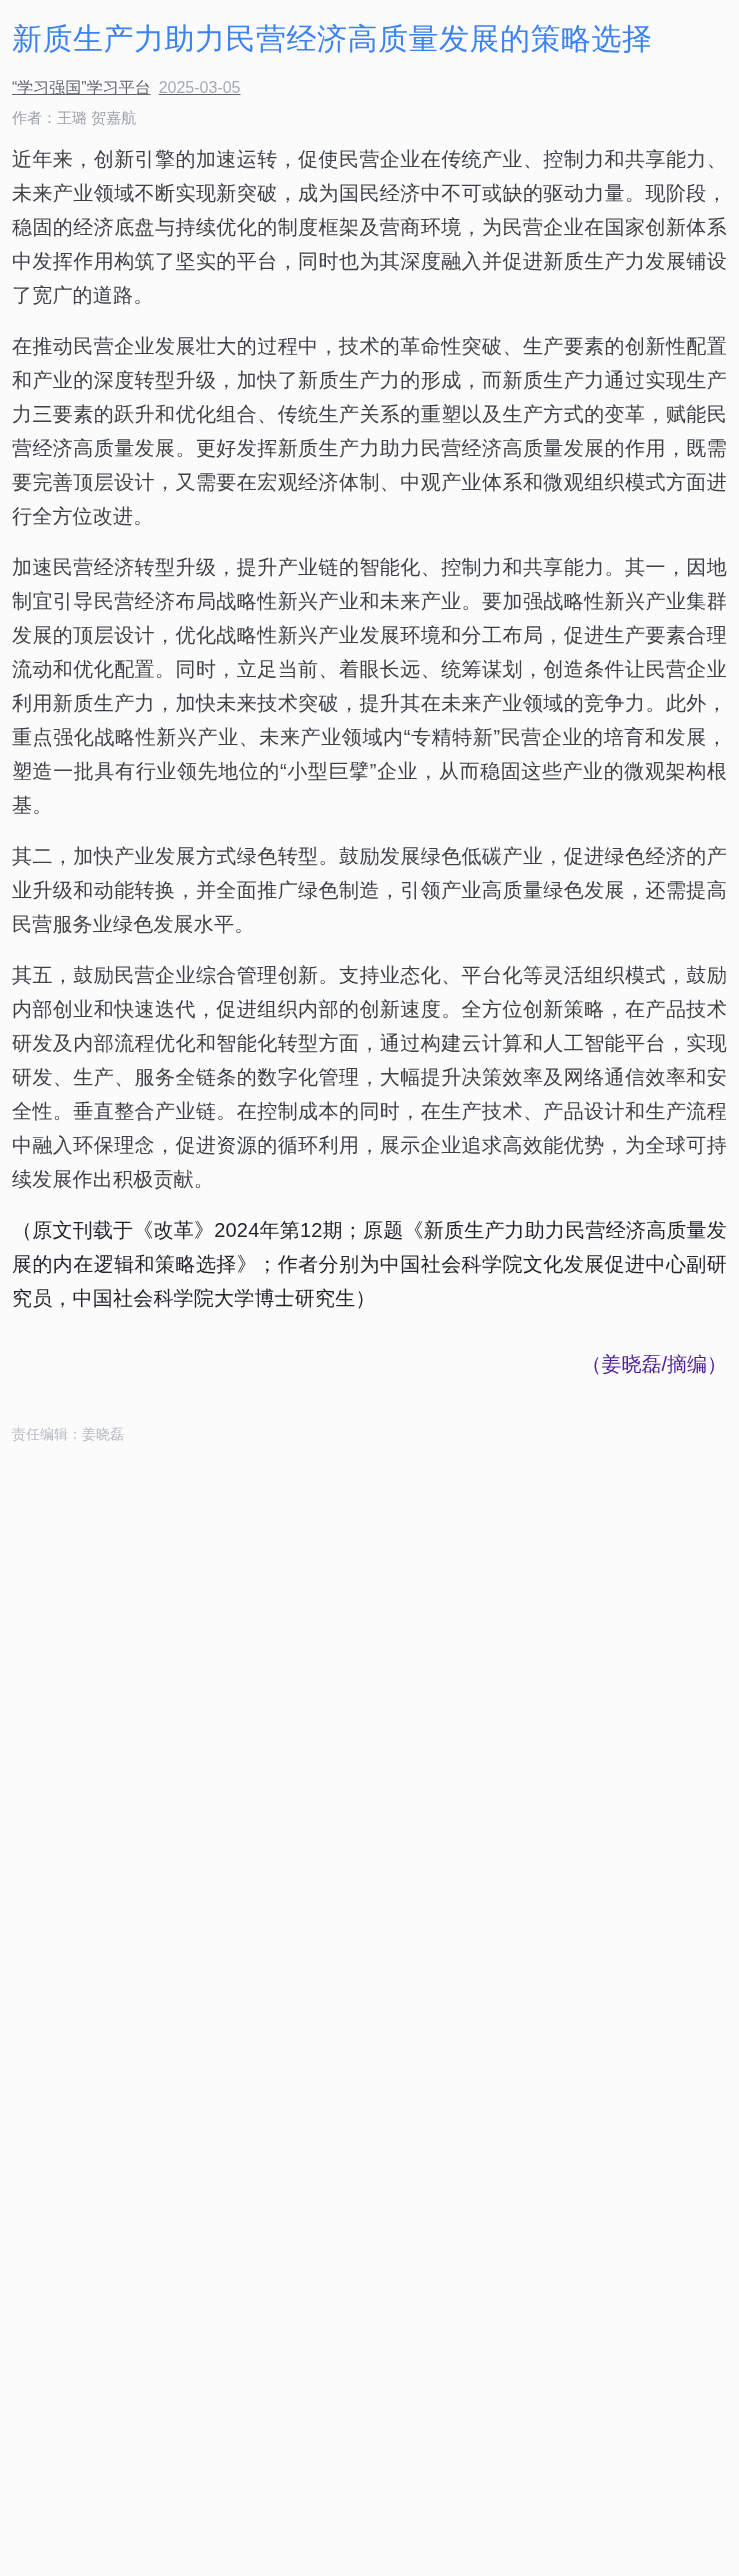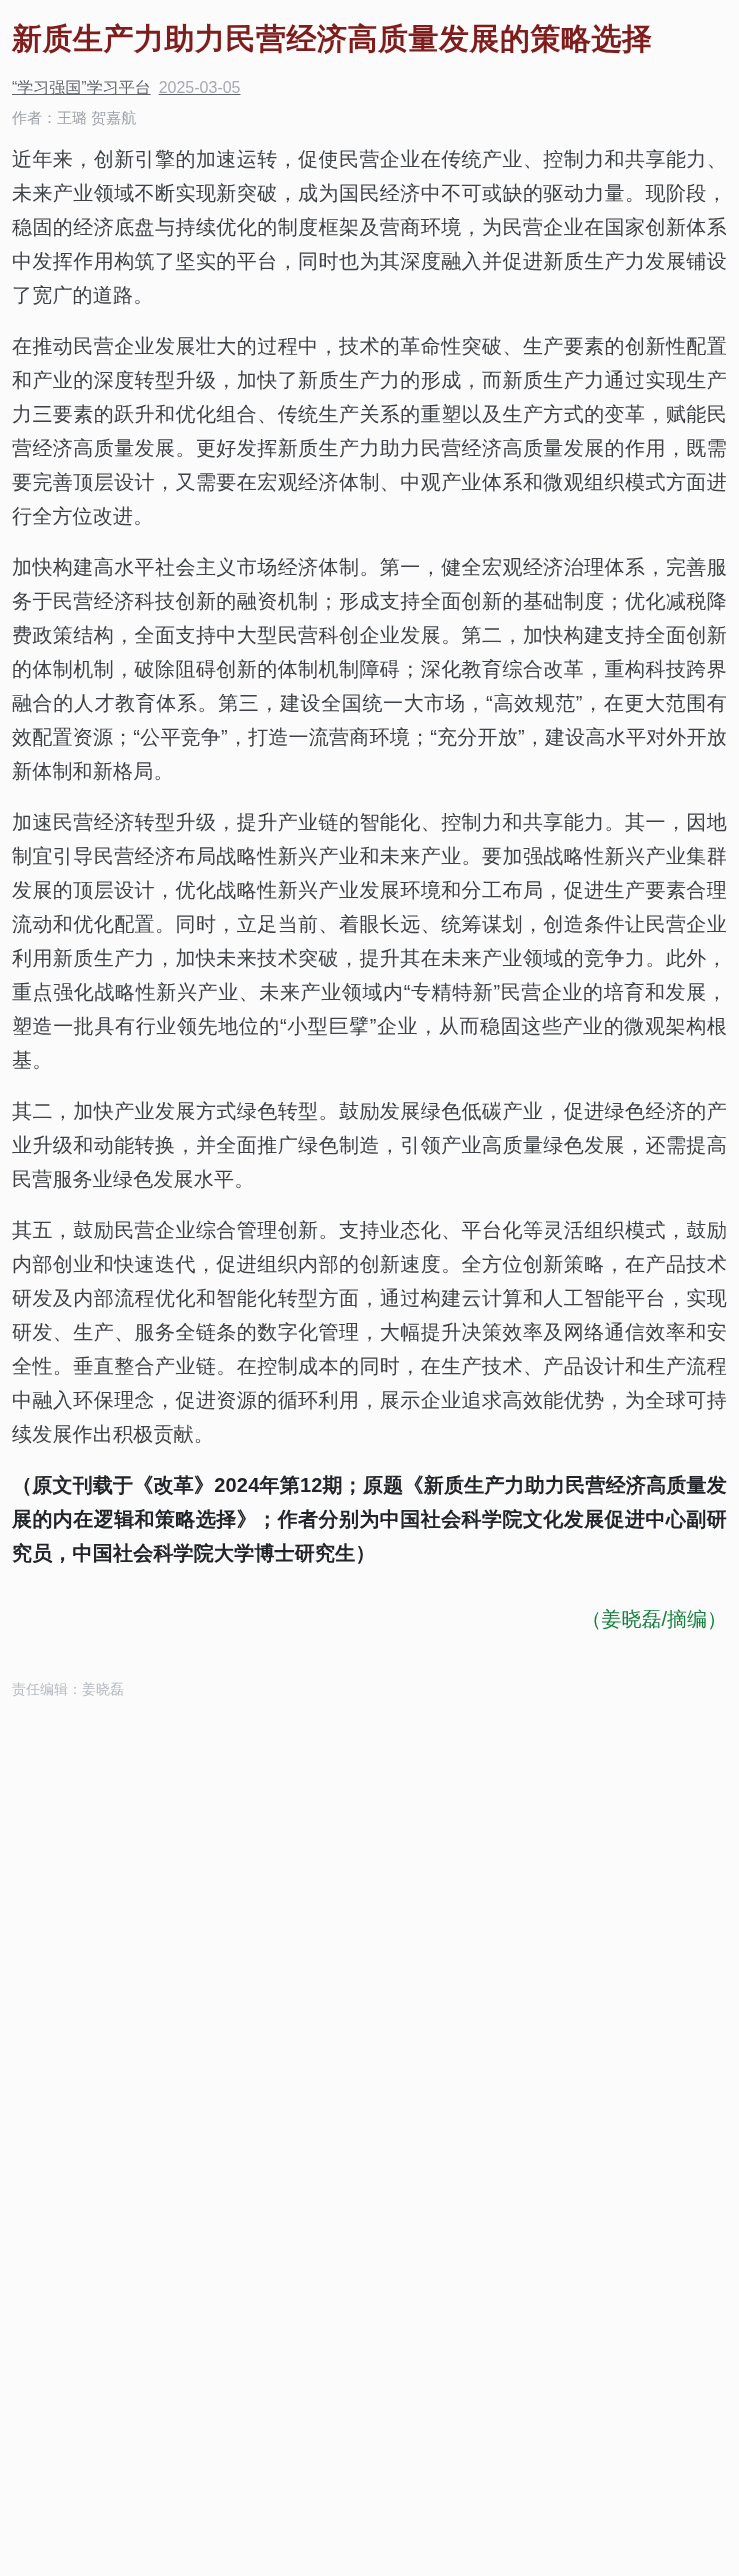--- a/index.html
+++ b/index.html
@@ -12,22 +12,22 @@
     width: 739px;
     margin: 0 auto;
     box-sizing: border-box;
     padding: 16px 12px 24px 12px;
     background: #fbfbfb;
   }
   h1.title {
     margin: 4px 0 22px 0;
     font-size: 30px;
     line-height: 1.25;
-    font-weight: 700;
-    color: #7f1d1d;
+    font-weight: 400;
+    color: #3b82f6;
     letter-spacing: 0.5px;
   }
   .meta {
     font-size: 16px;
     line-height: 1;
     margin-bottom: 14px;
     color: #60636a;
     text-decoration: underline;
   }
   .meta .date {
@@ -45,29 +45,29 @@
     line-height: 34px;
     color: #3e4145;
     margin: 17px 0;
     text-align: justify;
     letter-spacing: 0.2px;
   }
   .note {
     font-size: 20px;
     line-height: 34px;
     color: #222429;
-    font-weight: 700;
+    font-weight: 400;
     margin: 17px 0;
     text-align: justify;
     letter-spacing: 0.2px;
   }
   .compiler {
     font-size: 20px;
     line-height: 34px;
-    color: #15803d;
+    color: #4c1d95;
     margin: 32px 0 0 0;
     text-align: right;
   }
   .editor {
     margin-top: 46px;
     font-size: 14px;
     line-height: 1;
     color: #b6bac1;
   }
 </style>
@@ -81,21 +81,20 @@
     <span class="source">“学习强国”学习平台</span><span class="date">2025-03-05</span>
   </div>
 
   <div class="author">
     <span>作者：</span><span>王璐 贺嘉航</span>
   </div>
 
   <div id="article-body">
       <p class="body-para">近年来，创新引擎的加速运转，促使民营企业在传统产业、控制力和共享能力、未来产业领域不断实现新突破，成为国民经济中不可或缺的驱动力量。现阶段，稳固的经济底盘与持续优化的制度框架及营商环境，为民营企业在国家创新体系中发挥作用构筑了坚实的平台，同时也为其深度融入并促进新质生产力发展铺设了宽广的道路。</p>
       <p class="body-para">在推动民营企业发展壮大的过程中，技术的革命性突破、生产要素的创新性配置和产业的深度转型升级，加快了新质生产力的形成，而新质生产力通过实现生产力三要素的跃升和优化组合、传统生产关系的重塑以及生产方式的变革，赋能民营经济高质量发展。更好发挥新质生产力助力民营经济高质量发展的作用，既需要完善顶层设计，又需要在宏观经济体制、中观产业体系和微观组织模式方面进行全方位改进。</p>
-      <p class="body-para">加快构建高水平社会主义市场经济体制。第一，健全宏观经济治理体系，完善服务于民营经济科技创新的融资机制；形成支持全面创新的基础制度；优化减税降费政策结构，全面支持中大型民营科创企业发展。第二，加快构建支持全面创新的体制机制，破除阻碍创新的体制机制障碍；深化教育综合改革，重构科技跨界融合的人才教育体系。第三，建设全国统一大市场，“高效规范”，在更大范围有效配置资源；“公平竞争”，打造一流营商环境；“充分开放”，建设高水平对外开放新体制和新格局。</p>
       <p class="body-para">加速民营经济转型升级，提升产业链的智能化、控制力和共享能力。其一，因地制宜引导民营经济布局战略性新兴产业和未来产业。要加强战略性新兴产业集群发展的顶层设计，优化战略性新兴产业发展环境和分工布局，促进生产要素合理流动和优化配置。同时，立足当前、着眼长远、统筹谋划，创造条件让民营企业利用新质生产力，加快未来技术突破，提升其在未来产业领域的竞争力。此外，重点强化战略性新兴产业、未来产业领域内“专精特新”民营企业的培育和发展，塑造一批具有行业领先地位的“小型巨擘”企业，从而稳固这些产业的微观架构根基。</p>
       <p class="body-para">其二，加快产业发展方式绿色转型。鼓励发展绿色低碳产业，促进绿色经济的产业升级和动能转换，并全面推广绿色制造，引领产业高质量绿色发展，还需提高民营服务业绿色发展水平。</p>
       <p class="body-para">其五，鼓励民营企业综合管理创新。支持业态化、平台化等灵活组织模式，鼓励内部创业和快速迭代，促进组织内部的创新速度。全方位创新策略，在产品技术研发及内部流程优化和智能化转型方面，通过构建云计算和人工智能平台，实现研发、生产、服务全链条的数字化管理，大幅提升决策效率及网络通信效率和安全性。垂直整合产业链。在控制成本的同时，在生产技术、产品设计和生产流程中融入环保理念，促进资源的循环利用，展示企业追求高效能优势，为全球可持续发展作出积极贡献。</p>
     </div>
 
   <p class="note">（原文刊载于《改革》2024年第12期；原题《新质生产力助力民营经济高质量发展的内在逻辑和策略选择》；作者分别为中国社会科学院文化发展促进中心副研究员，中国社会科学院大学博士研究生）</p>
 
   <p class="compiler">（姜晓磊/摘编）</p>
 
   <div class="editor">

